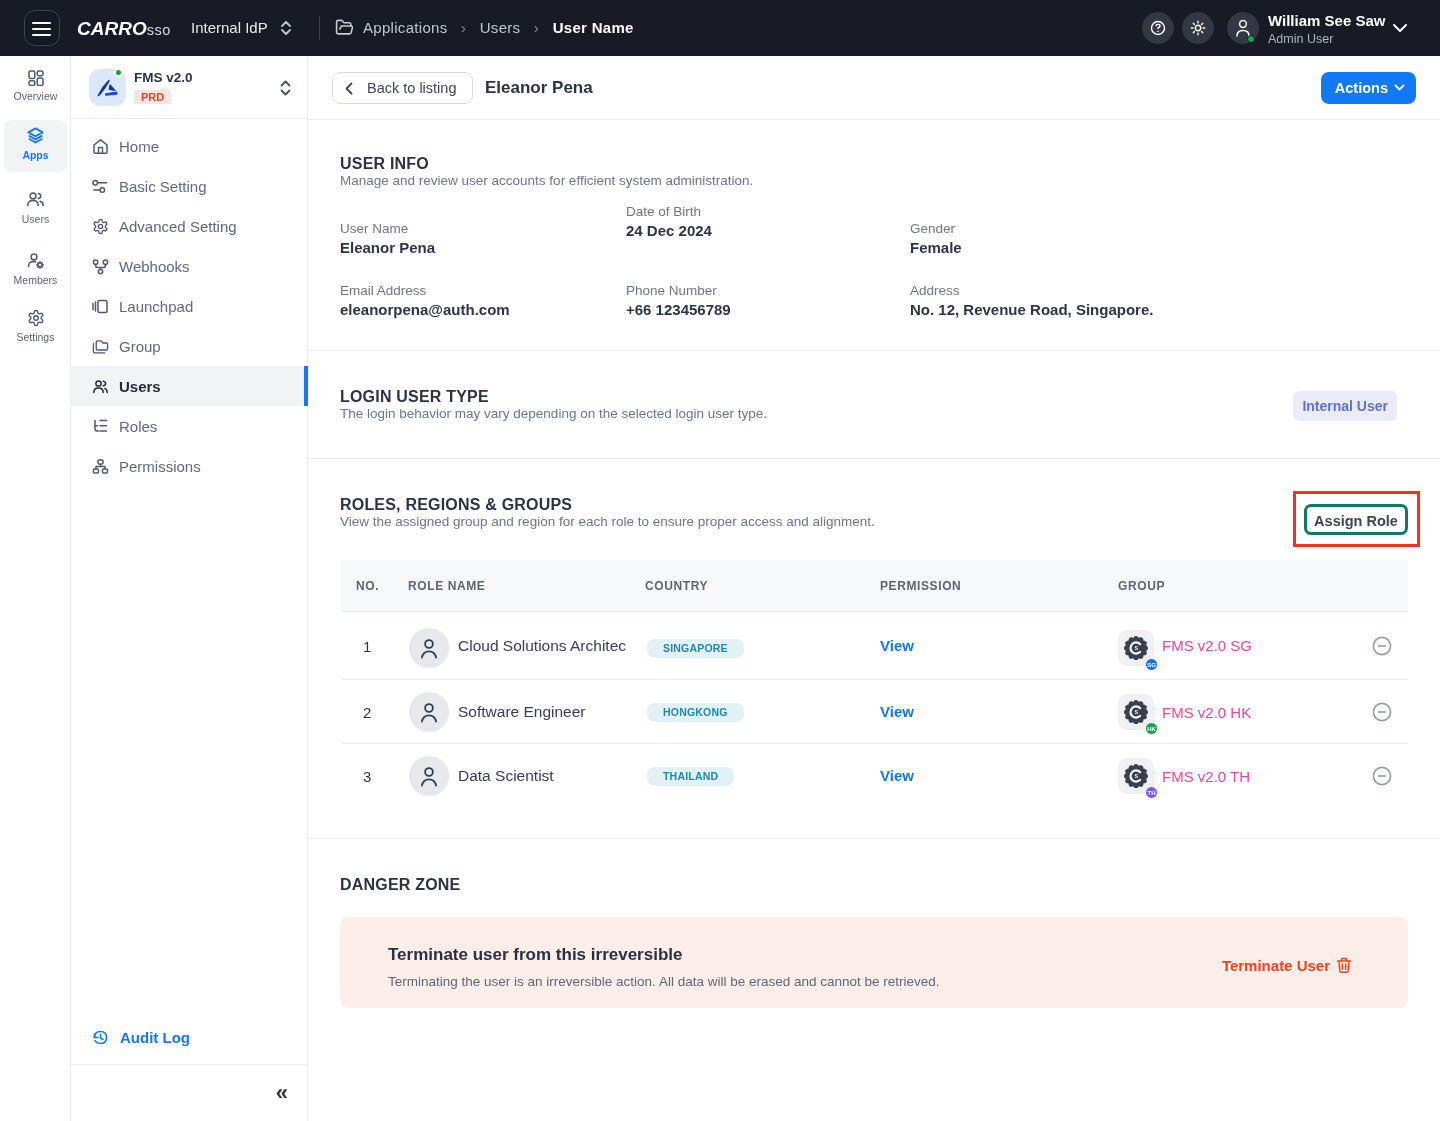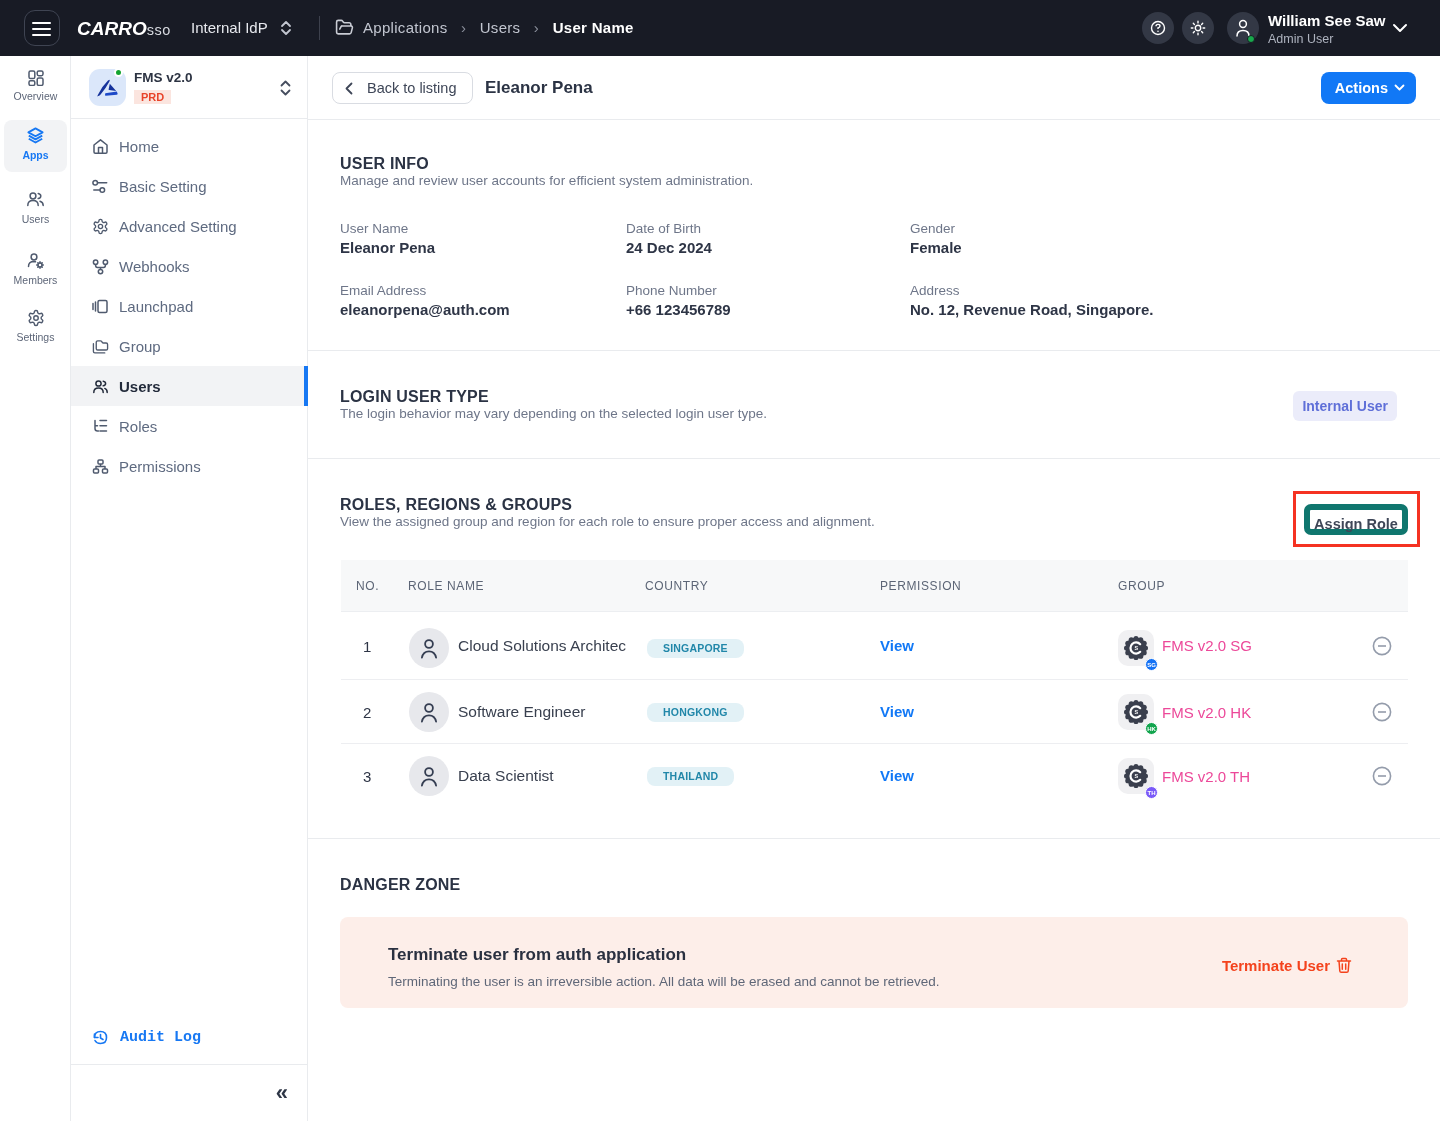--- a/index.html
+++ b/index.html
@@ -35,21 +35,21 @@
 .appsel { position:absolute; top:0; left:0; width:237px; height:63px; border-bottom:1px solid #e9ebee; }
 .applogo { position:absolute; left:18px; top:13px; width:37px; height:37px; background:#dbe7fa; border-radius:11px; }
 .appdot { position:absolute; left:25px; top:-1px; width:9px; height:9px; background:#12a32f; border-radius:50%; border:2px solid #fff; }
 .appname { position:absolute; left:63px; top:14px; font-size:13.5px; font-weight:bold; color:#2c3342; }
 .prd { position:absolute; left:63px; top:34px; background:#fbe5df; color:#e8432a; font-size:11px; font-weight:bold; padding:2px 7px 1px; border-radius:0; line-height:11px; }
 .nav { position:absolute; top:70px; left:0; width:237px; }
 .nitem { position:relative; height:40px; display:flex; align-items:center; padding-left:21px; color:#5e6a80; font-size:15px; }
 .nitem svg { margin-right:10px; flex:none; }
 .nitem.sel { background:#f2f3f5; color:#232b3b; font-weight:bold; }
 .nitem.sel::after { content:""; position:absolute; right:0; top:0; width:4px; height:100%; background:#1778f3; }
-.audit { position:absolute; left:21px; top:973px; color:#1778f3; font-size:15px; font-weight:bold; display:flex; align-items:flex-start;font-family:Liberation Mono, monospace; }
+.audit { position:absolute; left:21px; top:973px; color:#1778f3; font-size:15px; font-weight:bold; display:flex; align-items:flex-start; }
 .audit svg { margin-right:11px; }
 .sidediv { position:absolute; left:0; top:1008px; width:237px; height:1px; background:#e9ebee; }
 .collapse { position:absolute; right:19px; top:1024px; color:#2e3646; font-size:22px; font-weight:bold; }
 
 
 .main { position:absolute; top:56px; left:308px; width:1132px; height:1065px; background:#fff; }
 .phead { position:absolute; top:0; left:0; width:1132px; height:64px; border-bottom:1px solid #e9ebee; }
 .backbtn { position:absolute; left:24px; top:16px; height:32px; border:1px solid #d9dce2; border-radius:8px; background:#fff; font-size:14.5px; color:#3e4657; padding:0 16px 0 34px; line-height:30px; }
 .backbtn svg { position:absolute; left:12px; top:9px; }
 .ptitle { position:absolute; left:177px; top:22px; font-size:17px; font-weight:bold; color:#2b3344; }
@@ -59,25 +59,25 @@
 .sect-title { font-size:16px; font-weight:bold; color:#2b3344; letter-spacing:0.2px; }
 .sect-sub { font-size:13.5px; color:#6e7689; }
 .hr { position:absolute; left:0; width:1132px; height:1px; background:#e9ebee; }
 
 .label { font-size:13.5px; color:#6e7689; }
 .value { font-size:15px; font-weight:bold; color:#2e3546; margin-top:3px; }
 
 .badge-internal { position:absolute; right:43px; top:335px; background:#ebecfa; color:#5f6fd8; font-size:14px; font-weight:bold; padding:7px 9px; border-radius:6px; }
 
 .redbox { position:absolute; left:985px; top:435px; width:127px; height:56px; border:3px solid #f53222; }
-.assignbtn { position:absolute; left:996px; top:448px; width:104px; height:31px; background:#fff; border:6px solid #0f766e; border-radius:7px; text-align:center; line-height:29px; font-size:14.5px; font-weight:bold; color:#3e4657; }
+.assignbtn { position:absolute; left:996px; top:448px; width:104px; height:31px; background:#fff; border:3px solid #0f766e; border-radius:7px; text-align:center; line-height:29px; font-size:14.5px; font-weight:bold; color:#3e4657; }
 
 
 .thead { position:absolute; left:33px; top:504px; width:1067px; height:52px; background:#f7f8f9; border-bottom:1px solid #eceef1; }
-.th { position:absolute; top:19px; font-size:12px; font-weight:normal; color:#5c6576; letter-spacing:0.6px; }
+.th { position:absolute; top:19px; font-size:12px; font-weight:bold; color:#5c6576; letter-spacing:0.6px; }
 .row { position:absolute; left:33px; width:1067px; height:64px; }
 .row .no { position:absolute; left:22px; top:24px; font-size:15px; color:#2e3546; }
 .row1 .no{top:26px}.row1 .ravatar{top:16px}.row1 .gicon{top:18px !important}.row1 .rname{top:25px}.row1 .cbadge{top:27px}.row1 .view{top:25px}.row1 .gicon{top:16px}.row1 .gname{top:25px}.row1 .minus{top:24px}
 .ravatar { position:absolute; left:68px; top:12px; width:40px; height:40px; background:#e7e8ec; border-radius:50%; }
 .rname { position:absolute; left:117px; top:23px; font-size:15.5px; color:#39404f; }
 .cbadge { position:absolute; left:306px; top:23px; line-height:10.5px; background:#e2f1f6; color:#2187a9; font-size:10.5px; font-weight:bold; padding:4px 16px; border-radius:8px; letter-spacing:0.2px; }
 .view { position:absolute; left:539px; top:23px; color:#1178f6; font-size:15px; font-weight:bold; }
 .gicon { position:absolute; left:777px; top:14px; width:36px; height:36px; background:#f0f0f2; border-radius:10px; }
 .gbadge { position:absolute; left:27px; top:28px; width:13px; height:13px; border:1.5px solid #fff; border-radius:50%; color:#fff; font-size:6px; font-weight:bold; text-align:center; line-height:13px; }
 .gname { position:absolute; left:821px; top:24px; font-size:15px; color:#ec4899; }
@@ -260,21 +260,21 @@
   </div>
 
   <div class="abs" style="left:32px;top:99px">
     <div class="sect-title">USER INFO</div>
     <div class="sect-sub">Manage and review user accounts for efficient system administration.</div>
   </div>
   <div class="abs" style="left:32px;top:165px">
       <div class="label">User Name</div>
       <div class="value">Eleanor Pena</div>
     </div>
-  <div class="abs" style="left:318px;top:165px">
+  <div class="abs" style="left:318px;top:148px">
       <div class="label">Date of Birth</div>
       <div class="value">24 Dec 2024</div>
     </div>
   <div class="abs" style="left:602px;top:165px">
       <div class="label">Gender</div>
       <div class="value">Female</div>
     </div>
   <div class="abs" style="left:32px;top:227px">
       <div class="label">Email Address</div>
       <div class="value">eleanorpena@auth.com</div>
@@ -428,19 +428,19 @@
     <svg class="minus" width="20" height="20" viewBox="0 0 20 20" fill="none" stroke="#949cab" stroke-width="1.6">
         <circle cx="10" cy="10" r="8.6"></circle>
         <path d="M6 10 L14 10"></path>
       </svg>
   </div>
 
   <div class="hr" style="top:782px"></div>
 
   <div class="abs sect-title" style="left:32px;top:820px">DANGER ZONE</div>
   <div class="dcard">
-    <div class="dtitle">Terminate user from auth application</div>
+    <div class="dtitle">Terminate user from this irreversible</div>
     <div class="dsub">Terminating the user is an irreversible action. All data will be erased and cannot be retrieved.</div>
     <div class="terminate">Terminate User<svg width="16" height="17" viewBox="0 0 16 17" fill="none" stroke="#f4421c" stroke-width="1.5" stroke-linecap="round">
           <path d="M1.5 4 L14.5 4 M5.5 4 L5.5 2.5 Q5.5 1.5 6.5 1.5 L9.5 1.5 Q10.5 1.5 10.5 2.5 L10.5 4 M3 4 L3.8 14 Q3.9 15.3 5.2 15.3 L10.8 15.3 Q12.1 15.3 12.2 14 L13 4 M6.3 7 L6.3 12.3 M9.7 7 L9.7 12.3"></path>
         </svg></div>
   </div>
 </div>
 
 </body></html>

